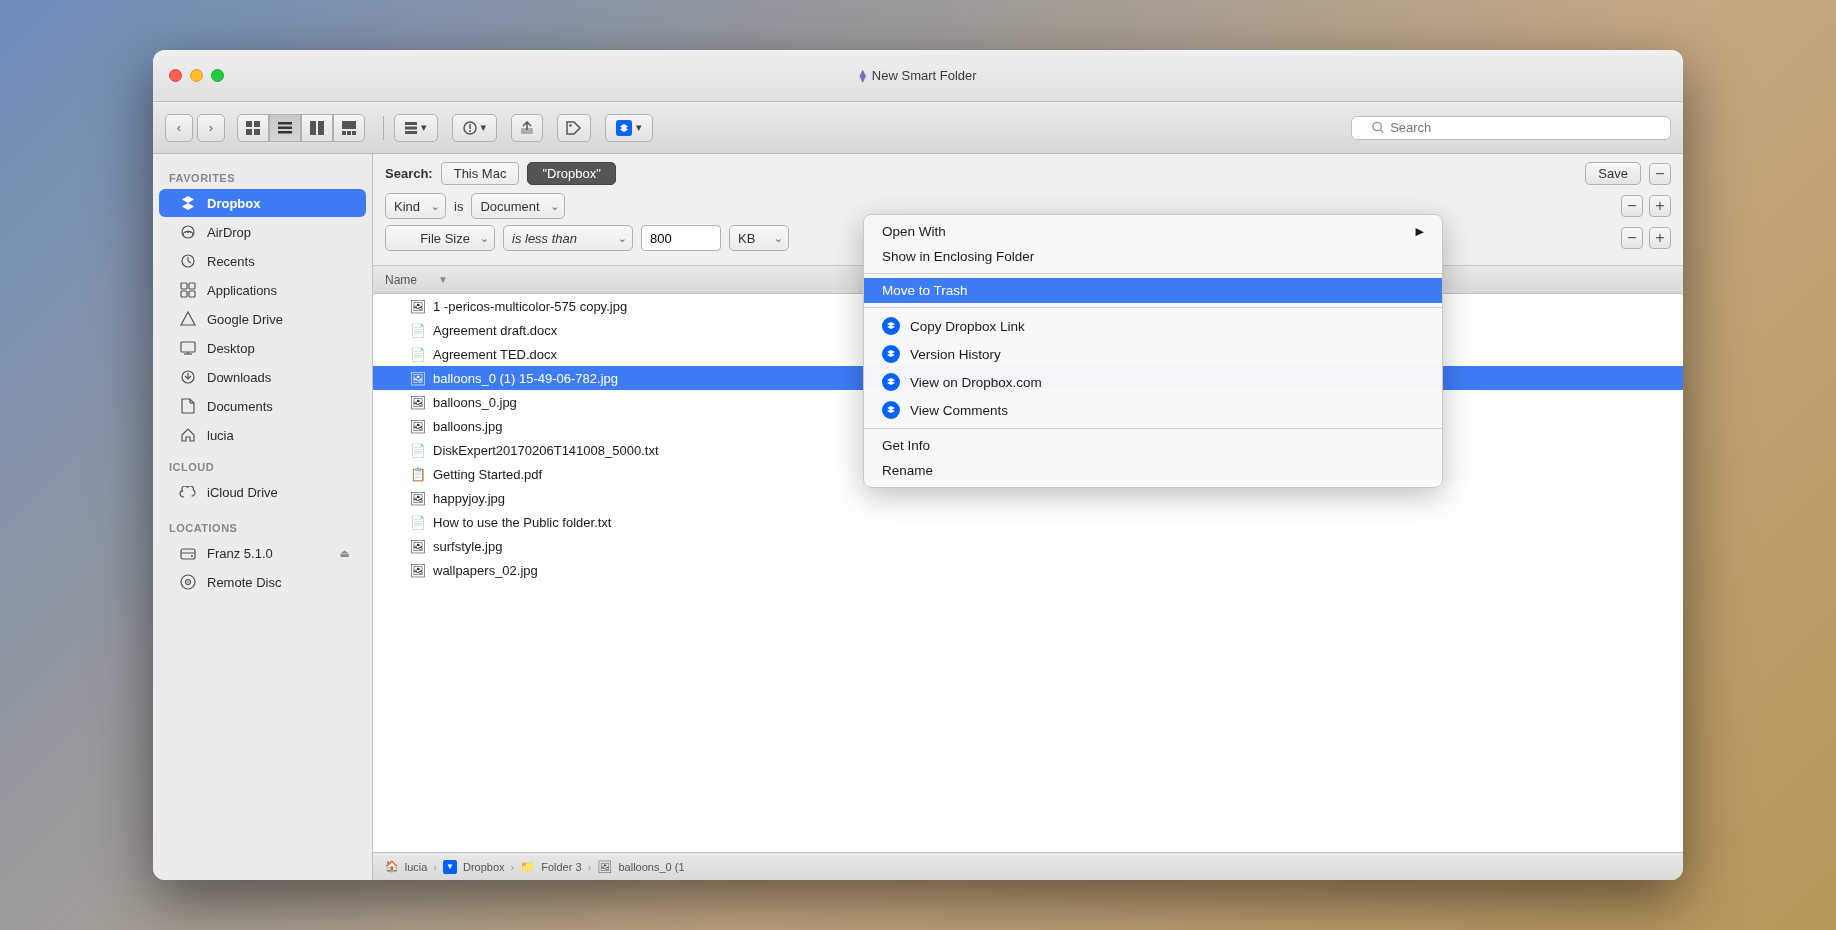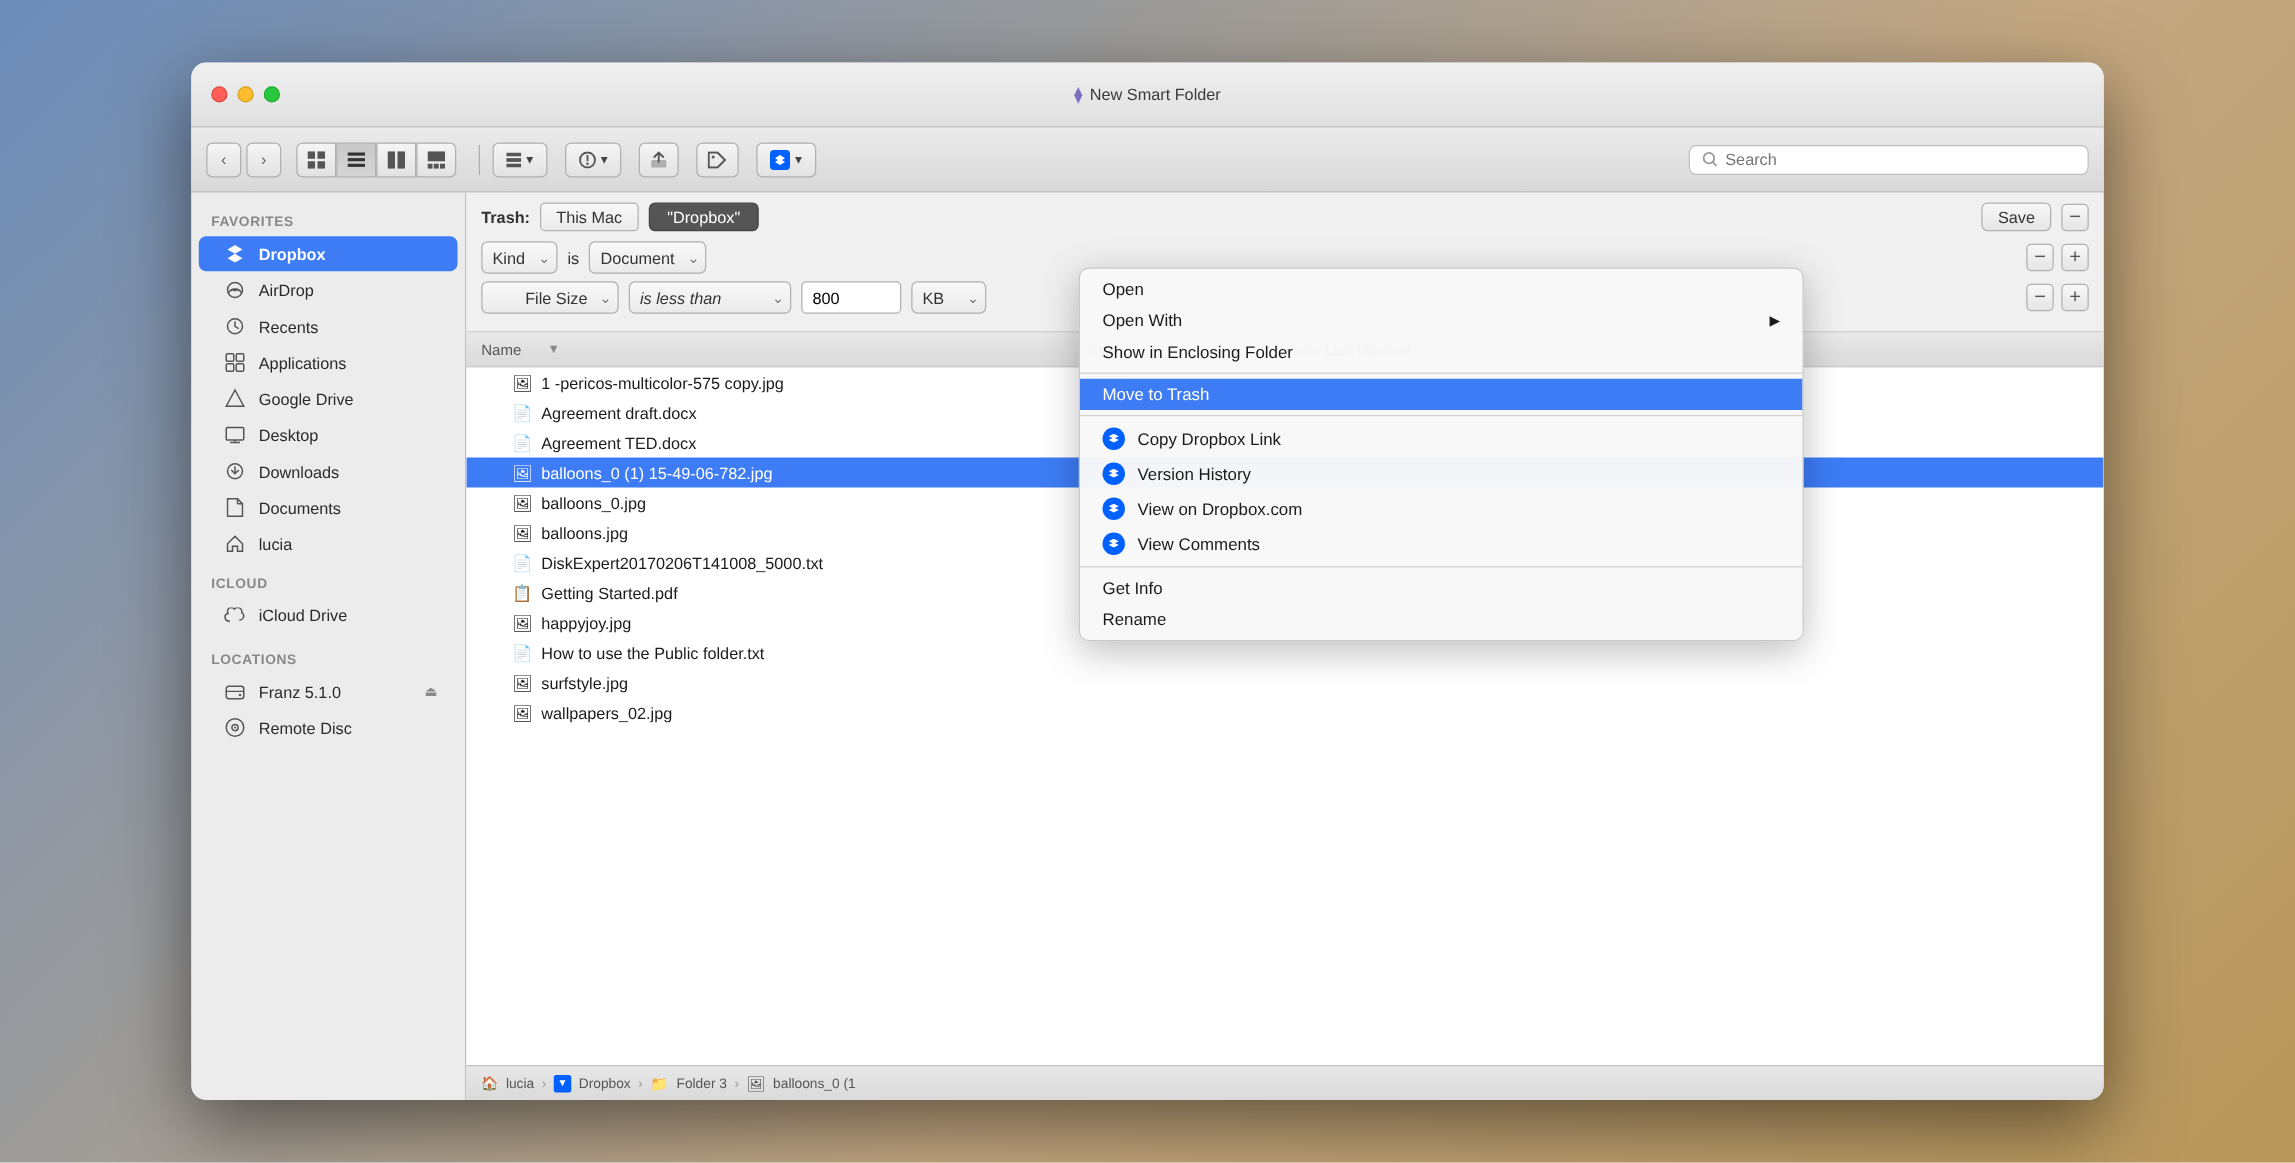--- a/index.html
+++ b/index.html
@@ -131,21 +131,21 @@
       border-right: 1px solid #b0b0b0;
     }
     .toolbar-group-btn:last-child { border-right: none; }
     .toolbar-group-btn svg { flex-shrink: 0; }
     .search-bar {
       margin-left: auto;
       display: flex;
       background: white;
       border: 1px solid #c0c0c0;
       border-radius: 6px;
-      padding: 4px 10px;
+      padding: 4px 20px;
       width: 320px;
       height: 24px;
       gap: 6px;
     }
     .search-bar input {
       border: none;
       outline: none;
       font-size: 13px;
       color: #999;
       background: transparent;
@@ -655,21 +655,21 @@
             </svg>
         </div>
         <span>Remote Disc</span>
       </div>
     </div>
 
     <div class="file-area">
 
       <div class="search-filters">
         <div class="search-scope-row">
-          <span class="search-label">Trash:</span>
+          <span class="search-label">Search:</span>
           <button class="scope-btn">This Mac</button>
           <button class="scope-btn active-scope">"Dropbox"</button>
           <button class="save-btn" style="margin-left:auto;">Save</button>
           <button class="filter-action-btn">−</button>
         </div>
 
         <div class="filter-row">
           <div class="select-wrapper">
             <select class="filter-select">
               <option>Kind</option>
@@ -804,23 +804,20 @@
         <span class="breadcrumb-sep">›</span>
         <span style="font-size:12px;">📁</span>
         <span class="breadcrumb-item">Folder 3</span>
         <span class="breadcrumb-sep">›</span>
         <span style="font-size:12px;">🖼</span>
         <span class="breadcrumb-item">balloons_0 (1</span>
       </div>
 
       <div class="context-menu">
         <div class="menu-item">
-          <span>Open</span>
-        </div>
-        <div class="menu-item">
           <span>Open With</span>
           <span class="menu-arrow">▶</span>
         </div>
         <div class="menu-item">
           <span>Show in Enclosing Folder</span>
         </div>
         <div class="menu-separator"></div>
         <div class="menu-item highlighted">
           <span>Move to Trash</span>
         </div>

